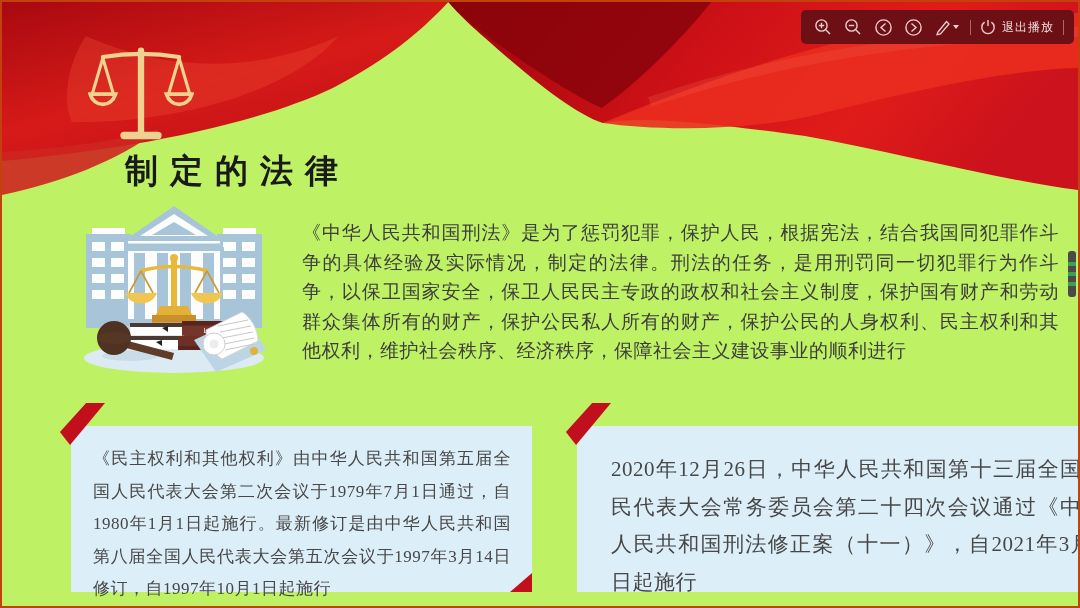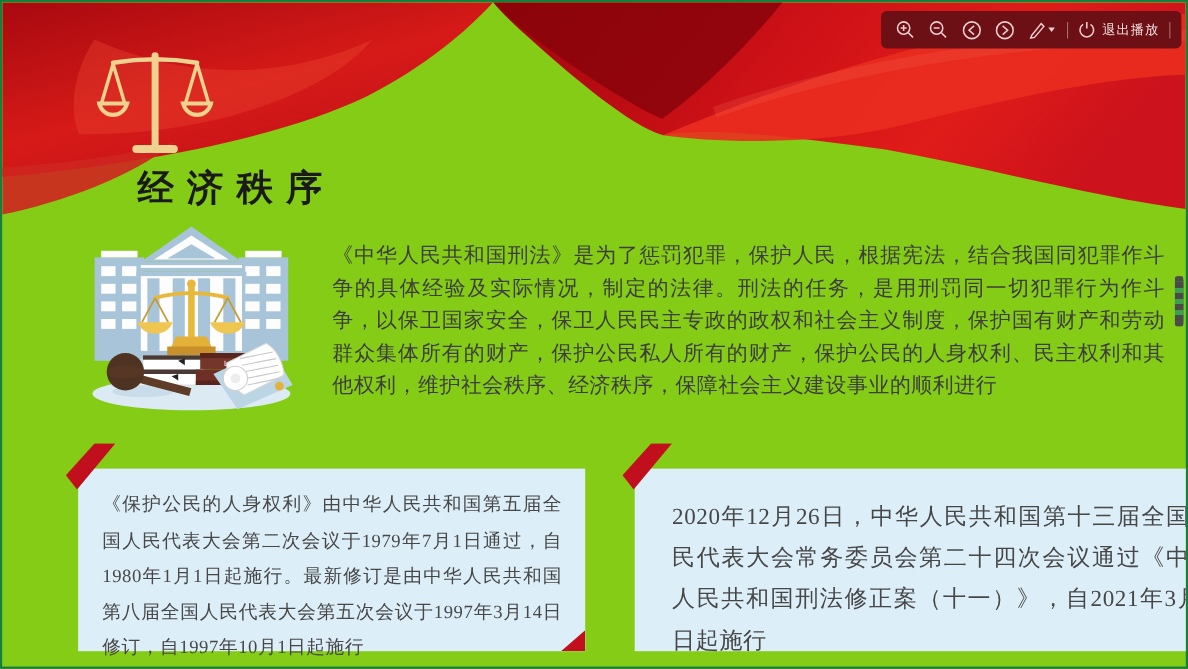--- a/index.html
+++ b/index.html
@@ -1,18 +1,18 @@
 <!DOCTYPE html>
 <html><head>
 <meta charset="utf-8">
 <style>
   html,body{margin:0;padding:0;background:#222;}
   .stage{
     position:relative;width:1080px;height:608px;margin:0 auto;
-    background:#84cc16;box-sizing:border-box;border:2px solid #15803d;
+    background:#bef264;box-sizing:border-box;border:2px solid #c2410c;
     overflow:hidden;font-family:"Liberation Sans",sans-serif;
   }
   
   .banner{position:absolute;left:0;top:0;width:1076px;height:200px;}
   
   .emblem{position:absolute;left:86px;top:36px;width:106px;height:108px;}
   
   .toolbar{
     position:absolute;left:799px;top:8px;width:273px;height:34px;
     background:#6D1016;border-radius:5px;display:flex;align-items:center;
@@ -150,21 +150,21 @@
     </div>
     <div class="tsep"></div>
     <div class="tbtn">
       <svg width="15" height="15" viewBox="0 0 15 15" stroke="#EECFCF" fill="none" stroke-width="1.5">
         <line x1="2.5" y1="2.5" x2="12.5" y2="12.5"></line>
           <line x1="12.5" y1="2.5" x2="2.5" y2="12.5"></line>
       </svg>
     </div>
   </div>
 
-  <h1 class="title">经济秩序</h1>
+  <h1 class="title">制定的法律</h1>
 
   <svg class="illus" viewBox="0 0 192 178">
     <ellipse cx="96" cy="160" rx="90" ry="15" fill="#DCEAF3"></ellipse>
 
     <g fill="#A7C4D8">
       <rect x="8" y="36" width="45" height="94"></rect>
       <rect x="139" y="36" width="45" height="94"></rect>
     </g>
     <g fill="#FDFDFD">
       <rect x="14" y="30" width="33" height="6"></rect>
@@ -254,21 +254,21 @@
       <circle cx="136" cy="146" r="11" fill="#FFFFFF" stroke="#CFCFCF" stroke-width="1"></circle>
       <circle cx="136" cy="146" r="4.5" fill="#EDEDED"></circle>
       <circle cx="176" cy="153" r="4" fill="#E3B23C"></circle>
     </g>
   </svg>
 
   <div class="intro">《中华人民共和国刑法》是为了惩罚犯罪，保护人民，根据宪法，结合我国同犯罪作斗争的具体经验及实际情况，制定的法律。刑法的任务，是用刑罚同一切犯罪行为作斗争，以保卫国家安全，保卫人民民主专政的政权和社会主义制度，保护国有财产和劳动群众集体所有的财产，保护公民私人所有的财产，保护公民的人身权利、民主权利和其他权利，维护社会秩序、经济秩序，保障社会主义建设事业的顺利进行</div>
 
   <div class="card left">
     <div class="corner-tl"></div>
-    <span>《保护公民的人身权利》由中华人民共和国第五届全国人民代表大会第二次会议于1979年7月1日通过，自1980年1月1日起施行。最新修订是由中华人民共和国第八届全国人民代表大会第五次会议于1997年3月14日修订，自1997年10月1日起施行</span>
+    <span>《民主权利和其他权利》由中华人民共和国第五届全国人民代表大会第二次会议于1979年7月1日通过，自1980年1月1日起施行。最新修订是由中华人民共和国第八届全国人民代表大会第五次会议于1997年3月14日修订，自1997年10月1日起施行</span>
     <div class="corner-br"></div>
   </div>
 
   <div class="card right">
     <div class="corner-tl"></div>
     <span>2020年12月26日，中华人民共和国第十三届全国人民代表大会常务委员会第二十四次会议通过《中华人民共和国刑法修正案（十一）》，自2021年3月1日起施行</span>
     <div class="corner-br"></div>
   </div>
 
   <div class="side-handle"></div>

